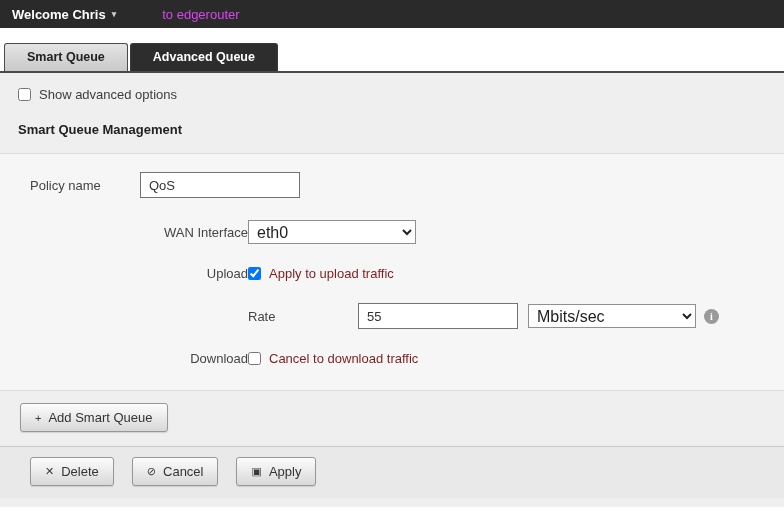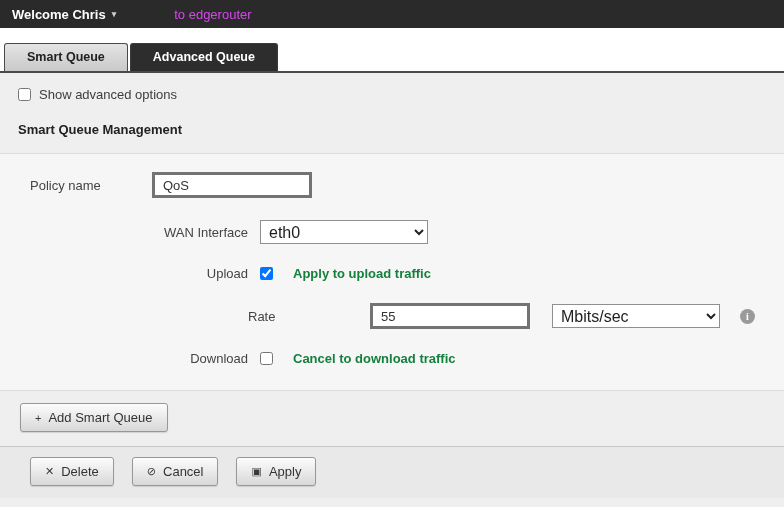--- a/index.html
+++ b/index.html
@@ -1,15 +1,15 @@
 <!DOCTYPE html>
 <html><head>
 <meta charset="utf-8">
 <style>
-  * { box-sizing: border-box; margin: 0; padding: 0; gap: 12px; }
+  * { box-sizing: border-box; margin: 0; padding: 0; }
   html, body { width: 784px; height: 520px; overflow: hidden; }
   body {
     font-family: "Liberation Sans", sans-serif;
     font-size: 13px;
     color: #333;
     background: #ffffff;
   }
 
   
   .topbar {
@@ -85,39 +85,39 @@
     padding: 18px 0 2px 0;
   }
   .frow { display: flex; align-items: center; margin-bottom: 22px; }
   .lbl1 { margin-left: 30px; width: 110px; color: #444444; }
   .lbl2 { margin-left: 135px; width: 113px; color: #444444; text-align: right; }
   .lbl3 { margin-left: 248px; width: 110px; color: #444444; }
 
   input[type="text"] {
     height: 26px;
     width: 160px;
-    border: 3px solid #737373;
+    border: 1px solid #737373;
     background: #ffffff;
     padding: 3px 8px;
     font-family: inherit;
     font-size: 13px;
     color: #333;
   }
   select {
     height: 24px;
     width: 168px;
     border: 1px solid #8f8f8f;
     background: #ffffff;
     font-family: inherit;
     font-size: 16px;
     color: #222;
     padding: 2px 4px;
   }
   .chk { width: 13px; height: 13px; }
-  .chk-label { margin-left: 8px; color: #15803d; font-weight: bold; }
+  .chk-label { margin-left: 8px; color: #7f1d1d; }
 
   .rate-input { margin-right: 10px; }
   .rate-select { margin-right: 8px; }
   .info-icon {
     display: inline-flex;
     align-items: center;
     justify-content: center;
     width: 15px; height: 15px;
     border-radius: 50%;
     background: #9a9a9a;

